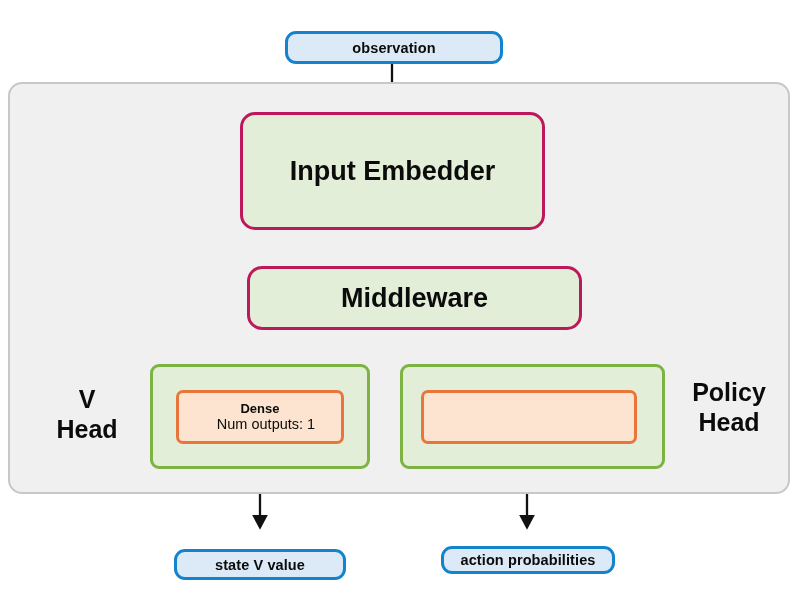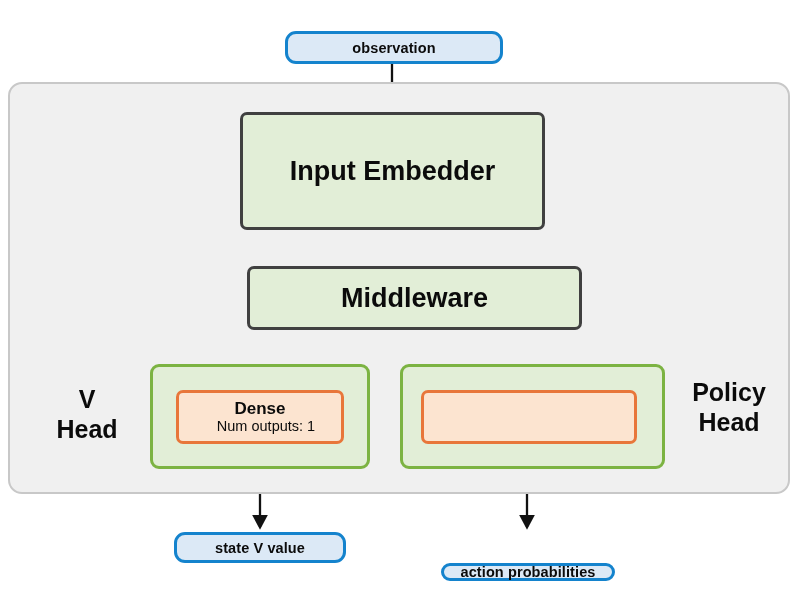--- a/index.html
+++ b/index.html
@@ -45,28 +45,28 @@
   
   .io-box {
     background: #dce9f6;
     border: 3px solid #1483cd;
     border-radius: 11px;
     font-size: 14.5px;
     font-weight: bold;
     letter-spacing: .1px;
   }
   #observation-box { left: 285px; top: 31px; width: 218px; height: 33px; }
-  #state-v-value-box { left: 174px; top: 532px; width: 172px; height: 31px; }
-  #action-probabilities-box { left: 441px; top: 563px; width: 174px; height: 18px; text-align: center; }
+  #state-v-value-box { left: 174px; top: 549px; width: 172px; height: 31px; }
+  #action-probabilities-box { left: 441px; top: 546px; width: 174px; height: 28px; text-align: center; }
 
   
   .green-block {
     background: #e2eed7;
-    border: 3px solid #404040;
-    border-radius: 7px;
+    border: 3px solid #be185d;
+    border-radius: 15px;
     font-size: 27px;
     font-weight: bold;
   }
   #input-embedder-box { left: 240px; top: 112px; width: 305px; height: 118px; }
   #middleware-box { left: 247px; top: 266px; width: 335px; height: 64px; }
 
   
   .head-group {
     background: #e2eed7;
     border: 3px solid #7cb342;
@@ -85,21 +85,21 @@
     display: flex;
     flex-direction: column;
     align-items: center;
     justify-content: center;
     text-align: center;
     color: #0b0b0b;
   }
   #dense-box { left: 176px; top: 390px; width: 168px; height: 54px; }
   #dense-softmax-box { left: 421px; top: 390px; width: 216px; height: 54px; }
   .dense-title {
-    font-size: 17px;
+    font-size: 13px;
     font-weight: bold;
     line-height: 1.12;
   }
   .dense-sub {
     font-size: 14.5px;
     font-weight: normal;
     line-height: 1.12;
     margin-left: 12px;
   }
 

